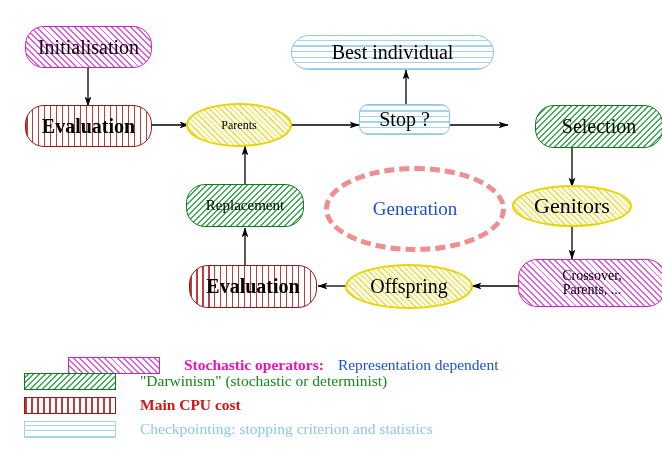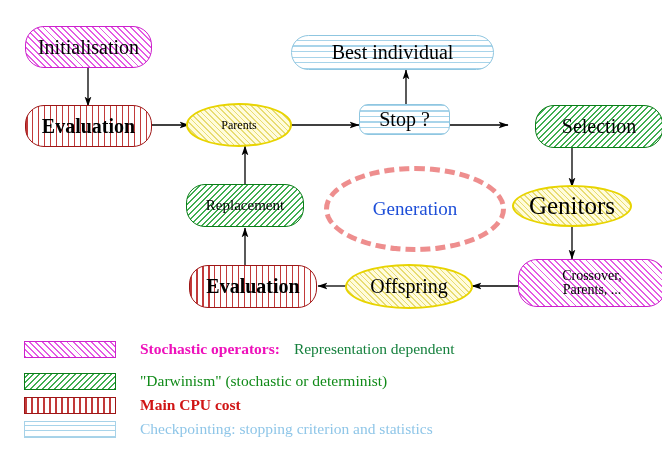--- a/index.html
+++ b/index.html
@@ -104,21 +104,21 @@
 </div>
 
 <div class="node fill-blue rounded" id="n-stop" style="left:359px;top:104px;width:91px;height:31px;font-size:20px;">
   <span class="lbl">Stop ?</span>
 </div>
 
 <div class="node fill-green" id="n-selection" style="left:508px;top:105px;width:128px;height:43px;font-size:20px;margin-left:27px;">
   <span class="lbl">Selection</span>
 </div>
 
-<div class="node fill-yellow ellipse" id="n-genitors" style="left:512px;top:185px;width:120px;height:42px;font-size:25px;">
+<div class="node fill-yellow ellipse" id="n-genitors" style="left:512px;top:185px;width:120px;height:42px;font-size:22px;">
   <span class="lbl">Genitors</span>
 </div>
 
 <div class="node fill-magenta" id="n-crossover" style="left:518px;top:259px;width:148px;height:48px;font-size:14px;flex-direction:column;">
   <span class="lbl">Crossover,</span>
   <span class="lbl">Parents, ...</span>
 </div>
 
 <div class="node fill-yellow ellipse" id="n-offspring" style="left:345px;top:264px;width:128px;height:45px;font-size:20px;text-align:center;">
   <span class="lbl">Offspring</span>
@@ -131,24 +131,24 @@
 <div class="node fill-green" id="n-replacement" style="left:186px;top:184px;width:118px;height:43px;font-size:15px;text-align:center;">
   <span class="lbl">Replacement</span>
 </div>
 
 <div id="generation">
   <span>Generation</span>
 </div>
 
 <div id="legend">
 
-  <div class="leg-row" style="top:0;">
+  <div class="leg-row" style="top:16px;margin-left:44px;">
     <span class="leg-sw fill-magenta"></span>
     <span class="leg-tx" style="color:#EE11BB;font-weight:bold;">Stochastic operators:</span>
-    <span class="leg-tx" style="color:#15803d;margin-left:14px;">Representation dependent</span>
+    <span class="leg-tx" style="color:#1d4ed8;margin-left:14px;">Representation dependent</span>
   </div>
 
   <div class="leg-row" style="top:32px;">
     <span class="leg-sw fill-green"></span>
     <span class="leg-tx" style="color:#108A18;">"Darwinism" (stochastic or determinist)</span>
   </div>
 
   <div class="leg-row" style="top:56px;">
     <span class="leg-sw fill-red"></span>
     <span class="leg-tx" style="color:#D01515;font-weight:bold;">Main CPU cost</span>

